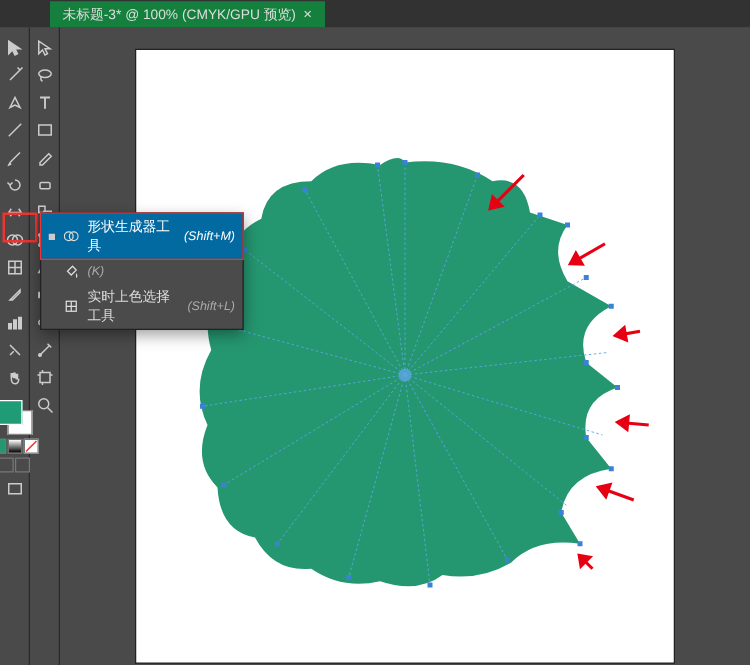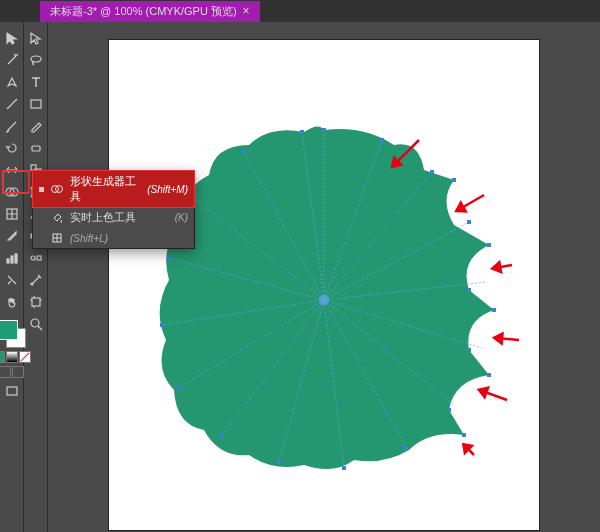--- a/index.html
+++ b/index.html
@@ -1,19 +1,19 @@
 <!DOCTYPE html>
 <html><head>
 <meta charset="utf-8">
 <style>
   * { margin: 0; padding: 0; box-sizing: border-box; }
   body { width: 600px; height: 532px; background: #4a4a4a; font-family: "Microsoft YaHei", sans-serif; font-size: 11px; color: #ccc; overflow: hidden; position: relative; }
   
   .tab-bar { height: 22px; background: #323232; display: flex; align-items: center; padding-left: 40px; }
-  .tab { background: #a21caf; padding: 3px 10px; font-size: 11px; color: #ddd; display: flex; align-items: center; gap: 6px; }
+  .tab { background: #15803d; padding: 3px 10px; font-size: 11px; color: #ddd; display: flex; align-items: center; gap: 6px; }
   .tab-close { cursor: pointer; font-size: 12px; }
   
   .main { display: flex; height: calc(100% - 22px); }
   
   .tool-col { width: 24px; background: #4a4a4a; border-right: 1px solid #2a2a2a; display: flex; flex-direction: column; align-items: center; padding-top: 6px; gap: 2px; }
   .tool-col-wide { width: 24px; background: #4a4a4a; border-right: 1px solid #2a2a2a; display: flex; flex-direction: column; align-items: center; padding-top: 6px; gap: 2px; }
   .tool { width: 20px; height: 20px; display: flex; align-items: center; justify-content: center; color: #ccc; cursor: pointer; }
   .tool svg { width: 14px; height: 14px; stroke: #ccc; fill: none; stroke-width: 1.2; }
   
   .swatch-area { display: flex; flex-direction: column; align-items: center; gap: 3px; margin-top: 6px; }
@@ -21,21 +21,21 @@
   .fill-sw { position: absolute; width: 20px; height: 20px; background: #1f9b75; border: 1px solid #fff; top: 0; left: 0; }
   .stroke-sw { position: absolute; width: 20px; height: 20px; background: #fff; border: 1px solid #888; bottom: 0; right: 0; }
   .mini-row { display: flex; gap: 1px; }
   .mini { width: 12px; height: 12px; border: 1px solid #777; }
   
   .canvas-wrap { flex: 1; background: #4a4a4a; display: flex; align-items: flex-start; justify-content: center; padding: 18px 10px 10px 10px; position: relative; }
   .artboard { width: 430px; height: 490px; background: #fff; position: relative; box-shadow: 0 0 0 1px #222; }
   
   .popup { position: absolute; left: 32px; top: 170px; width: 163px; background: #4b4b4b; border: 1px solid #222; box-shadow: 0 4px 12px rgba(0,0,0,.4); z-index: 20; }
   .popup-row { display: flex; align-items: center; padding: 3px 6px; gap: 6px; font-size: 11px; }
-  .popup-row.hl { background: #b91c1c; outline: 1px solid #e33; }
+  .popup-row.hl { background: #0369a1; outline: 1px solid #e33; }
   .popup-row .ico { width: 14px; height: 14px; display: flex; align-items: center; justify-content: center; }
   .popup-row .ico svg { width: 12px; height: 12px; stroke: #ddd; fill: none; }
   .popup-row .lbl { flex: 1; color: #ddd; }
   .popup-row .sc { color: #aaa; font-size: 10px; font-style: italic; }
   .popup-row.hl .lbl, .popup-row.hl .sc { color: #fff; }
   .dot { width: 5px; height: 5px; background: #ccc; display: inline-block; }
   
   .highlight-box { position: absolute; border: 2px solid #e33; pointer-events: none; }
 </style>
 </head>
@@ -361,26 +361,26 @@
     <span class="lbl">形状生成器工具</span>
     <span class="sc">(Shift+M)</span>
   </div>
   <div class="popup-row">
     <span style="width:5px"></span>
     <span class="ico">
         <svg viewBox="0 0 12 12">
           <path d="M3 6 L7 2 L10 5 L6 9 Z M10 8 Q11 10 10 11"></path>
         </svg>
       </span>
-    <span class="lbl">实时上色工具</span>
     <span class="sc">(K)</span>
   </div>
   <div class="popup-row">
     <span style="width:5px"></span>
     <span class="ico">
         <svg viewBox="0 0 12 12">
           <rect x="2" y="2" width="8" height="8"></rect>
           <path d="M2 6 L10 6 M6 2 L6 10"></path>
         </svg>
       </span>
+    <span class="lbl">实时上色选择工具</span>
     <span class="sc">(Shift+L)</span>
   </div>
 </div>
 
 </body></html>

